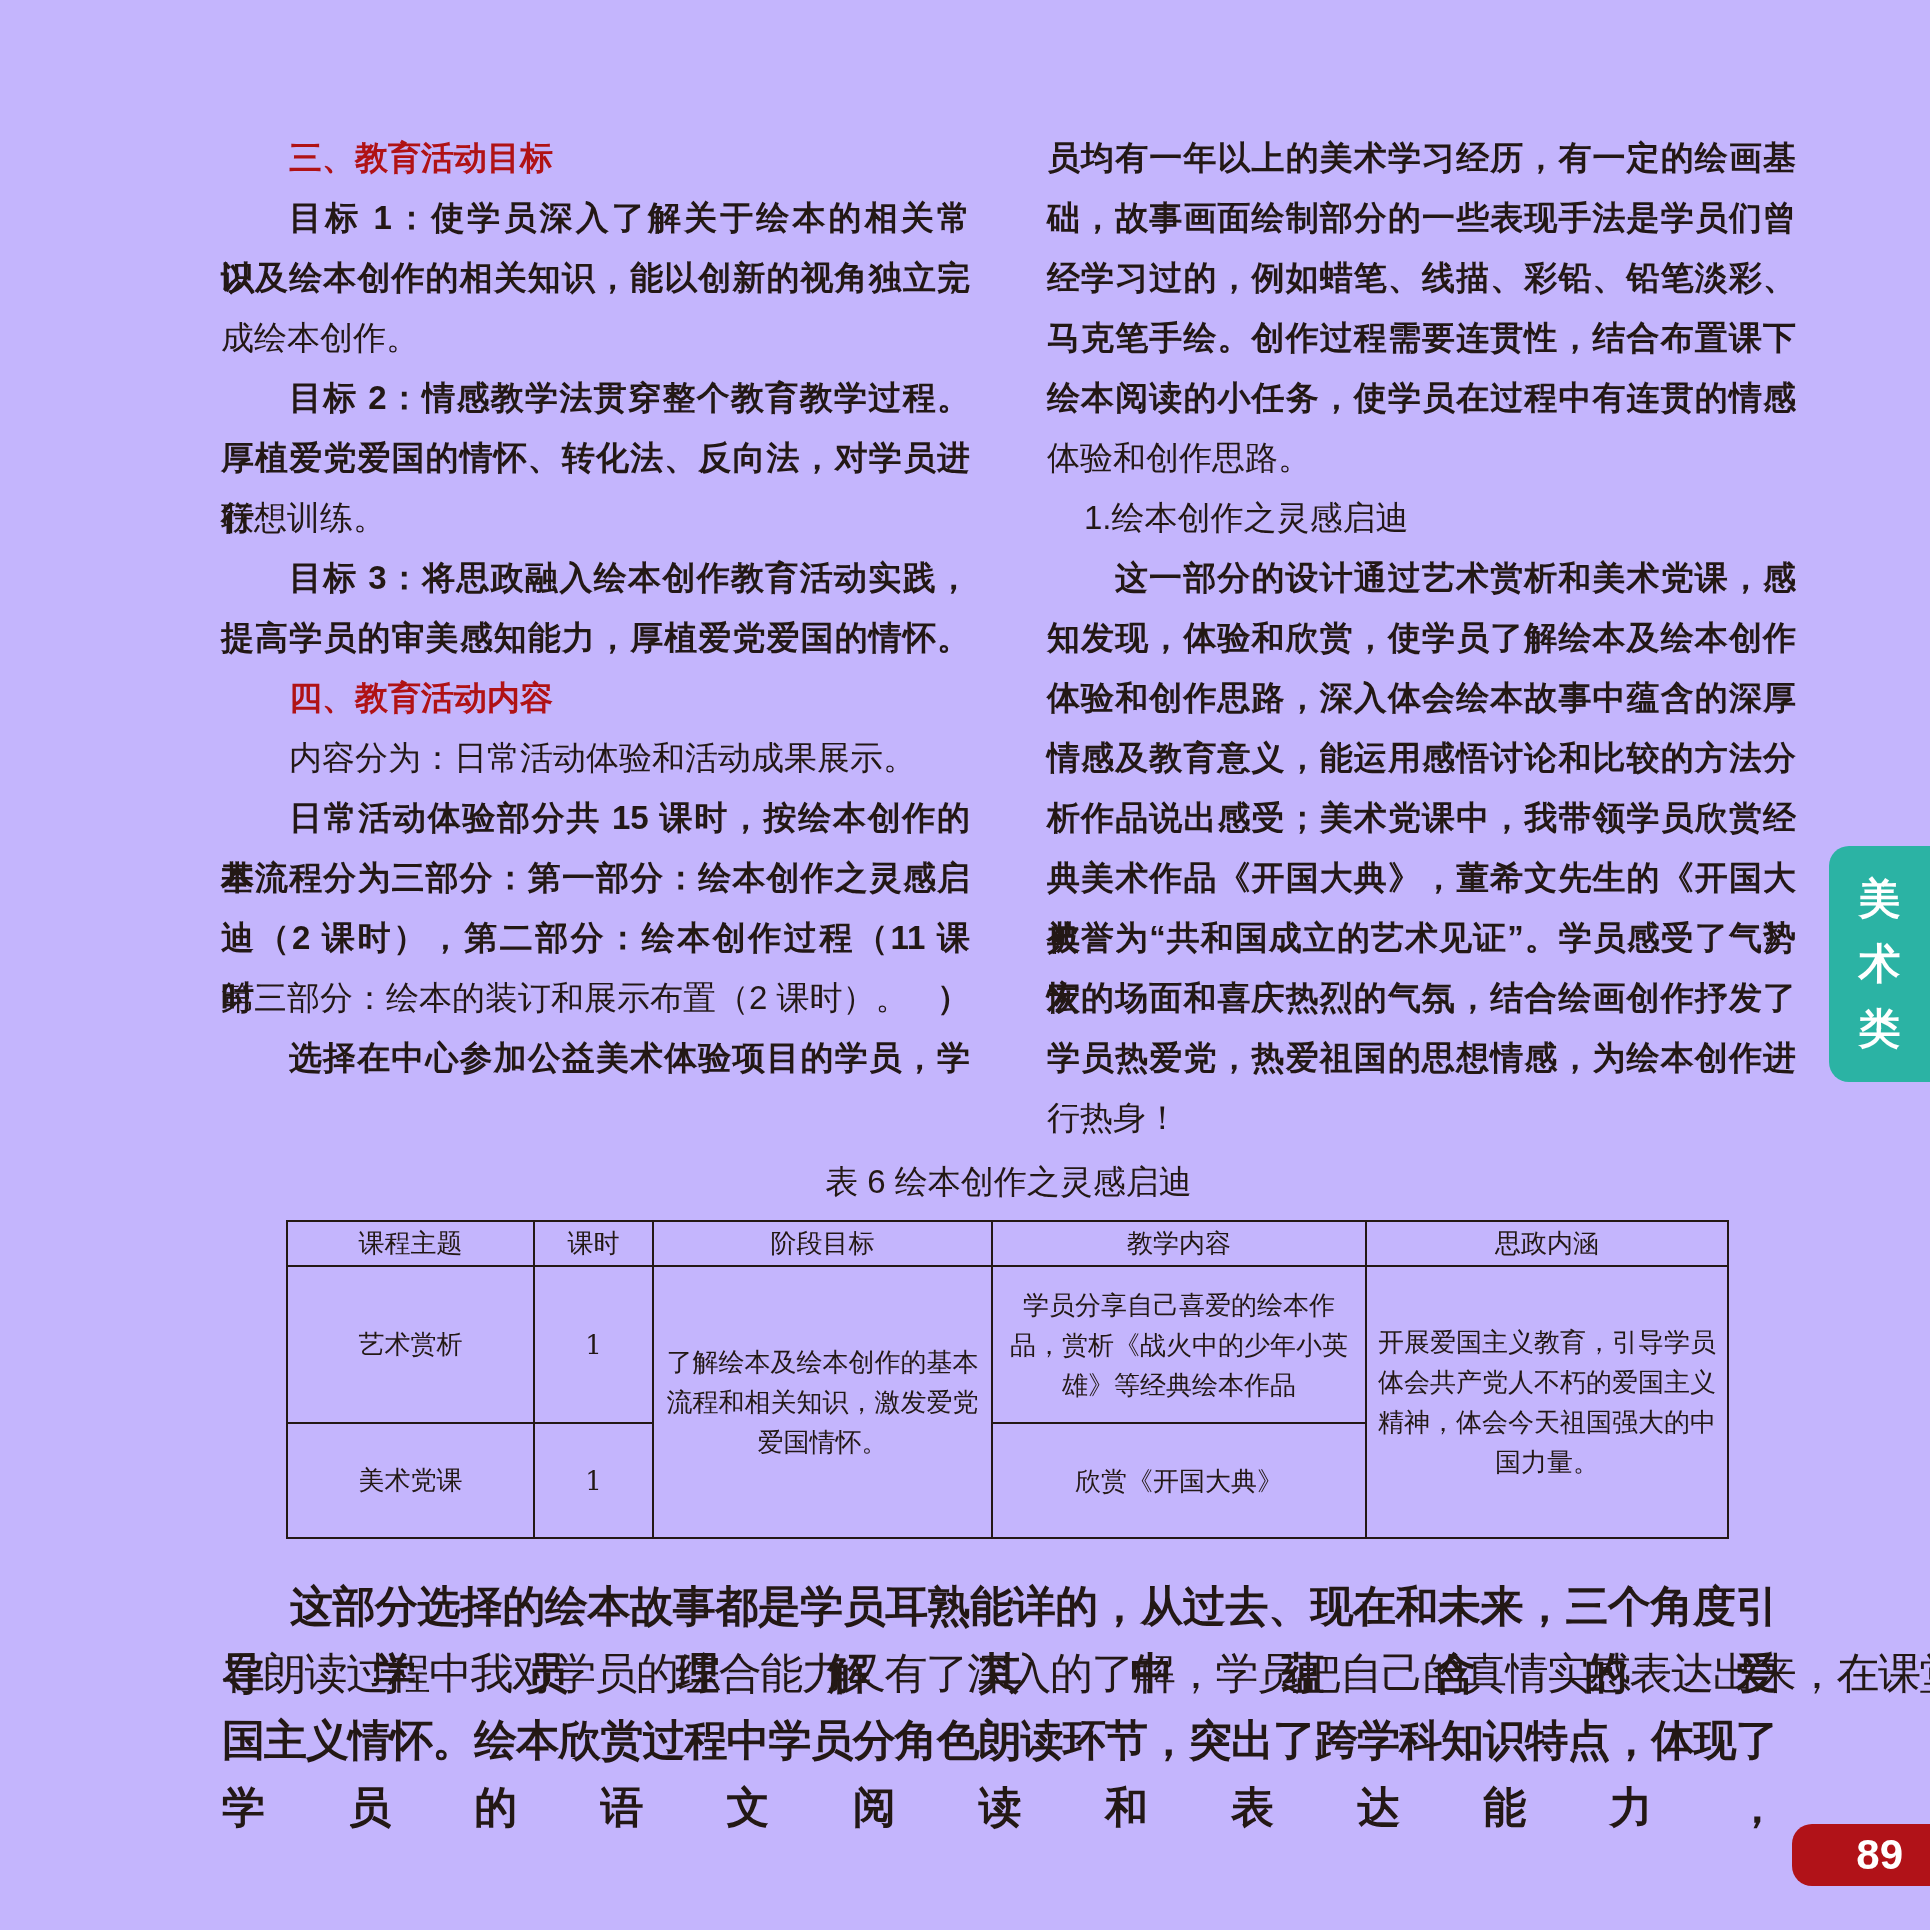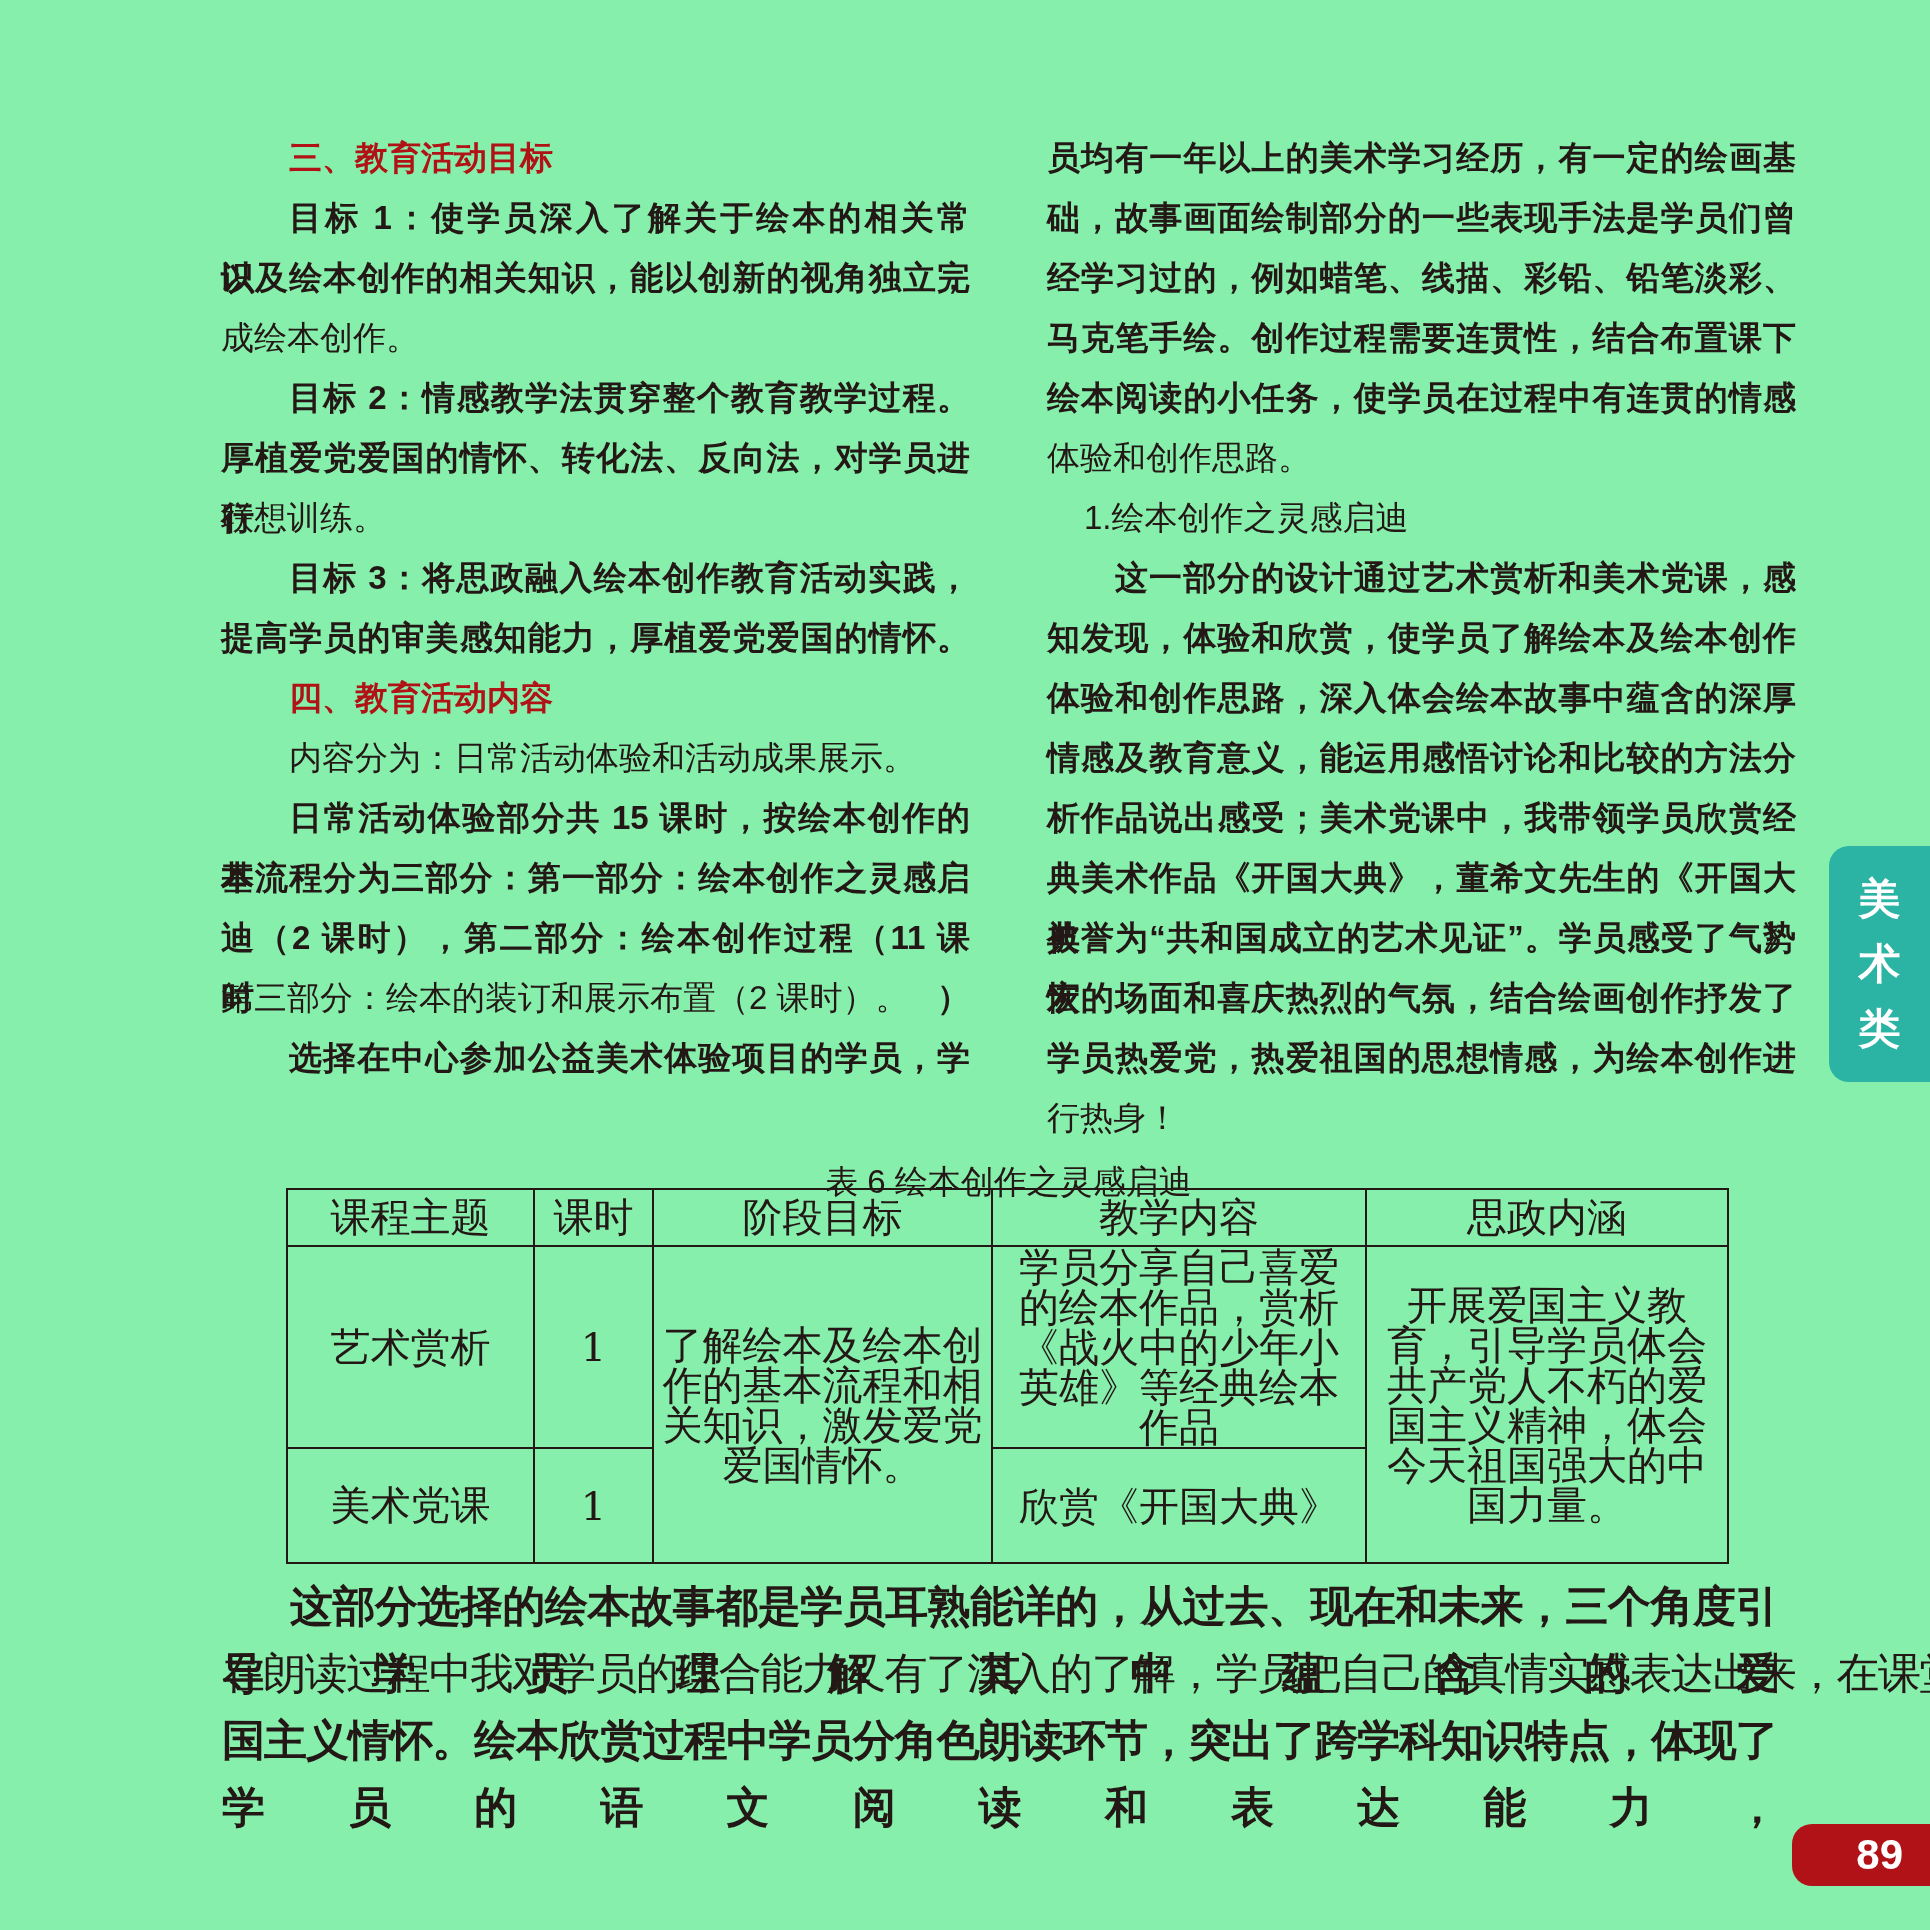--- a/index.html
+++ b/index.html
@@ -1,38 +1,38 @@
 <!DOCTYPE html>
 <html style="--heading_red: #b01215; --tab_teal: #2bb3a4; --badge_red: #b11218; --ink: #231815;font-size:12.5px"><head>
 <meta charset="utf-8">
 <style>
   html,body{margin:0;padding:0;background:#ffffff;}
-  .page{position:relative;width:1930px;height:1930px;background:#86efac;overflow:hidden;
+  .page{position:relative;width:1930px;height:1930px;background:#c4b5fd;overflow:hidden;
         color:var(--ink,#231815);}
   
   .col{position:absolute;width:749px;font-family:"Liberation Sans",sans-serif;
        font-size:33px;color:var(--ink,#231815);}
   .col-left{left:221px;top:128px;}
   .col-right{left:1047px;top:128px;}
   .line{height:60px;line-height:60px;white-space:nowrap;letter-spacing:0;}
   .line.j{white-space:normal;text-align:justify;text-align-last:justify;font-weight:bold;}
   .line.indent{text-indent:68px;}
   .line.indent1{text-indent:37px;}
   .line.red{color:var(--heading_red,#b01215);font-weight:bold;}
   
   .bottom{position:absolute;left:222px;top:1573px;width:1555px;
           font-family:"Liberation Sans",sans-serif;font-size:43px;}
   .bottom .line{height:67px;line-height:67px;letter-spacing:-1.6px;}
   .bottom .line.j{letter-spacing:-1.6px;}
   
   .caption{position:absolute;left:286px;top:1160px;width:1445px;text-align:center;
            font-size:33px;font-family:"Liberation Sans",sans-serif;color:var(--ink,#231815);}
   
-  table.lesson{position:absolute;left:286px;top:1188px;width:1408px;border-collapse:collapse;
-               table-layout:fixed;font-family:"DejaVu Serif",serif;font-size:40px;
+  table.lesson{position:absolute;left:286px;top:1220px;width:1408px;border-collapse:collapse;
+               table-layout:fixed;font-family:"DejaVu Serif",serif;font-size:26px;
                color:var(--ink,#231815);}
   table.lesson td,table.lesson th{border:2.3px solid var(--ink,#231815);padding:0 6.2px;
                font-weight:normal;vertical-align:middle;}
   tr.hdr{height:45px;}
   tr.r1{height:157px;}
   tr.r2{height:115px;}
   td.center,th{text-align:center;}
   td.multi{line-height:40px;text-align:center;}
   td.vtop{vertical-align:top;padding-top:3.1px;}
   

